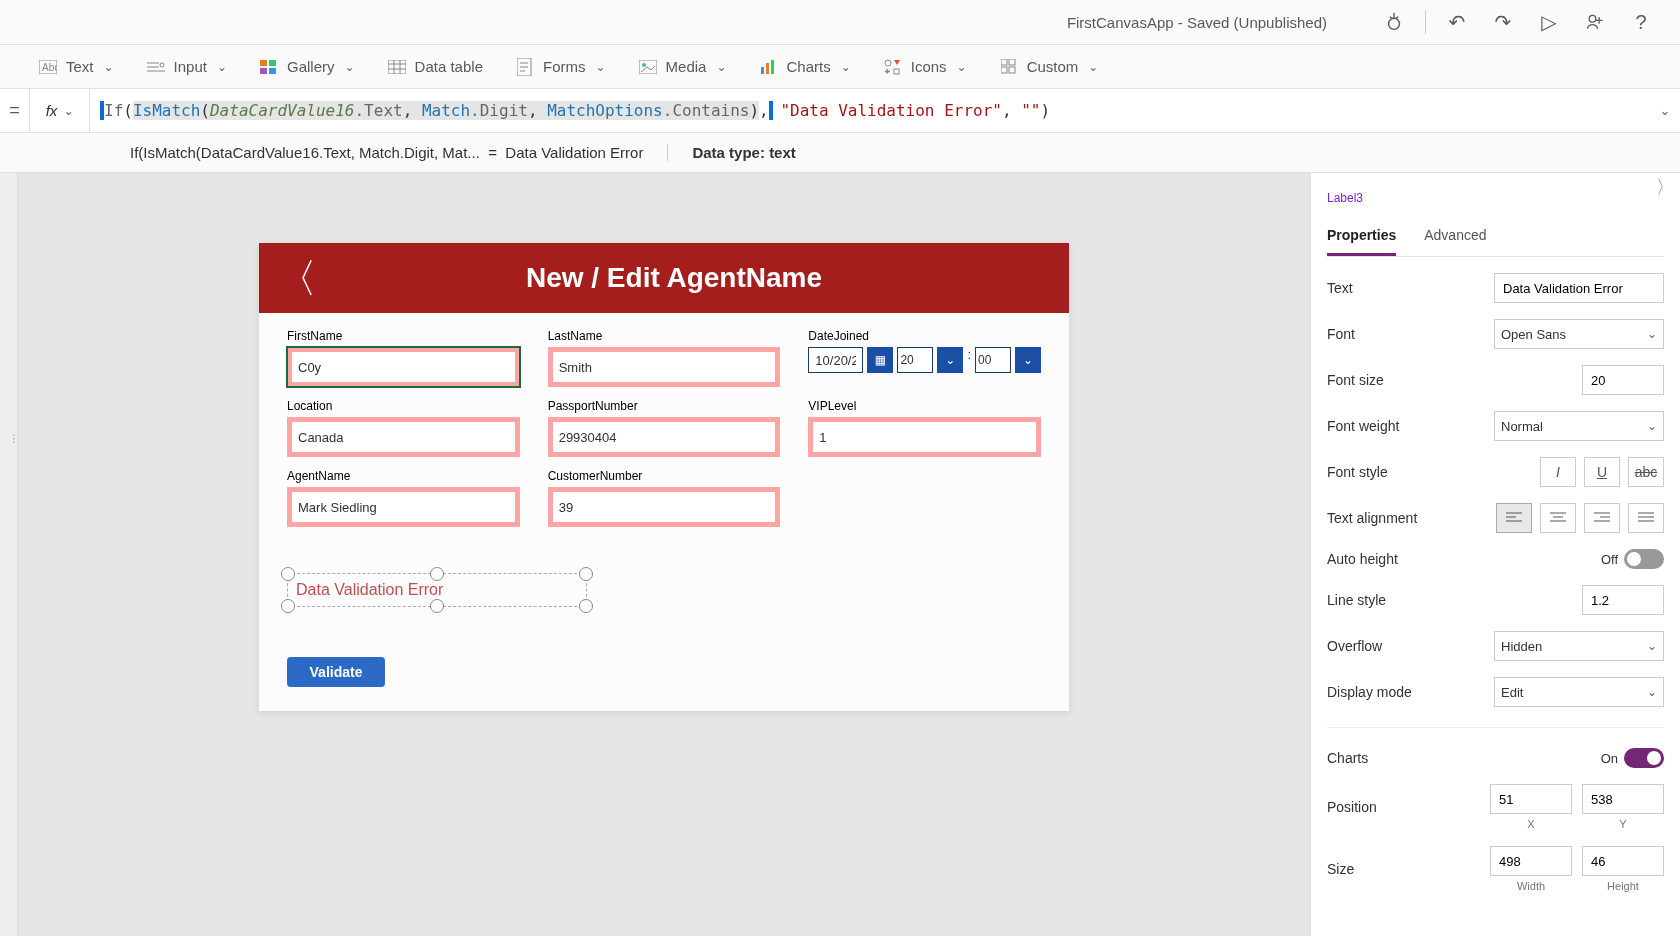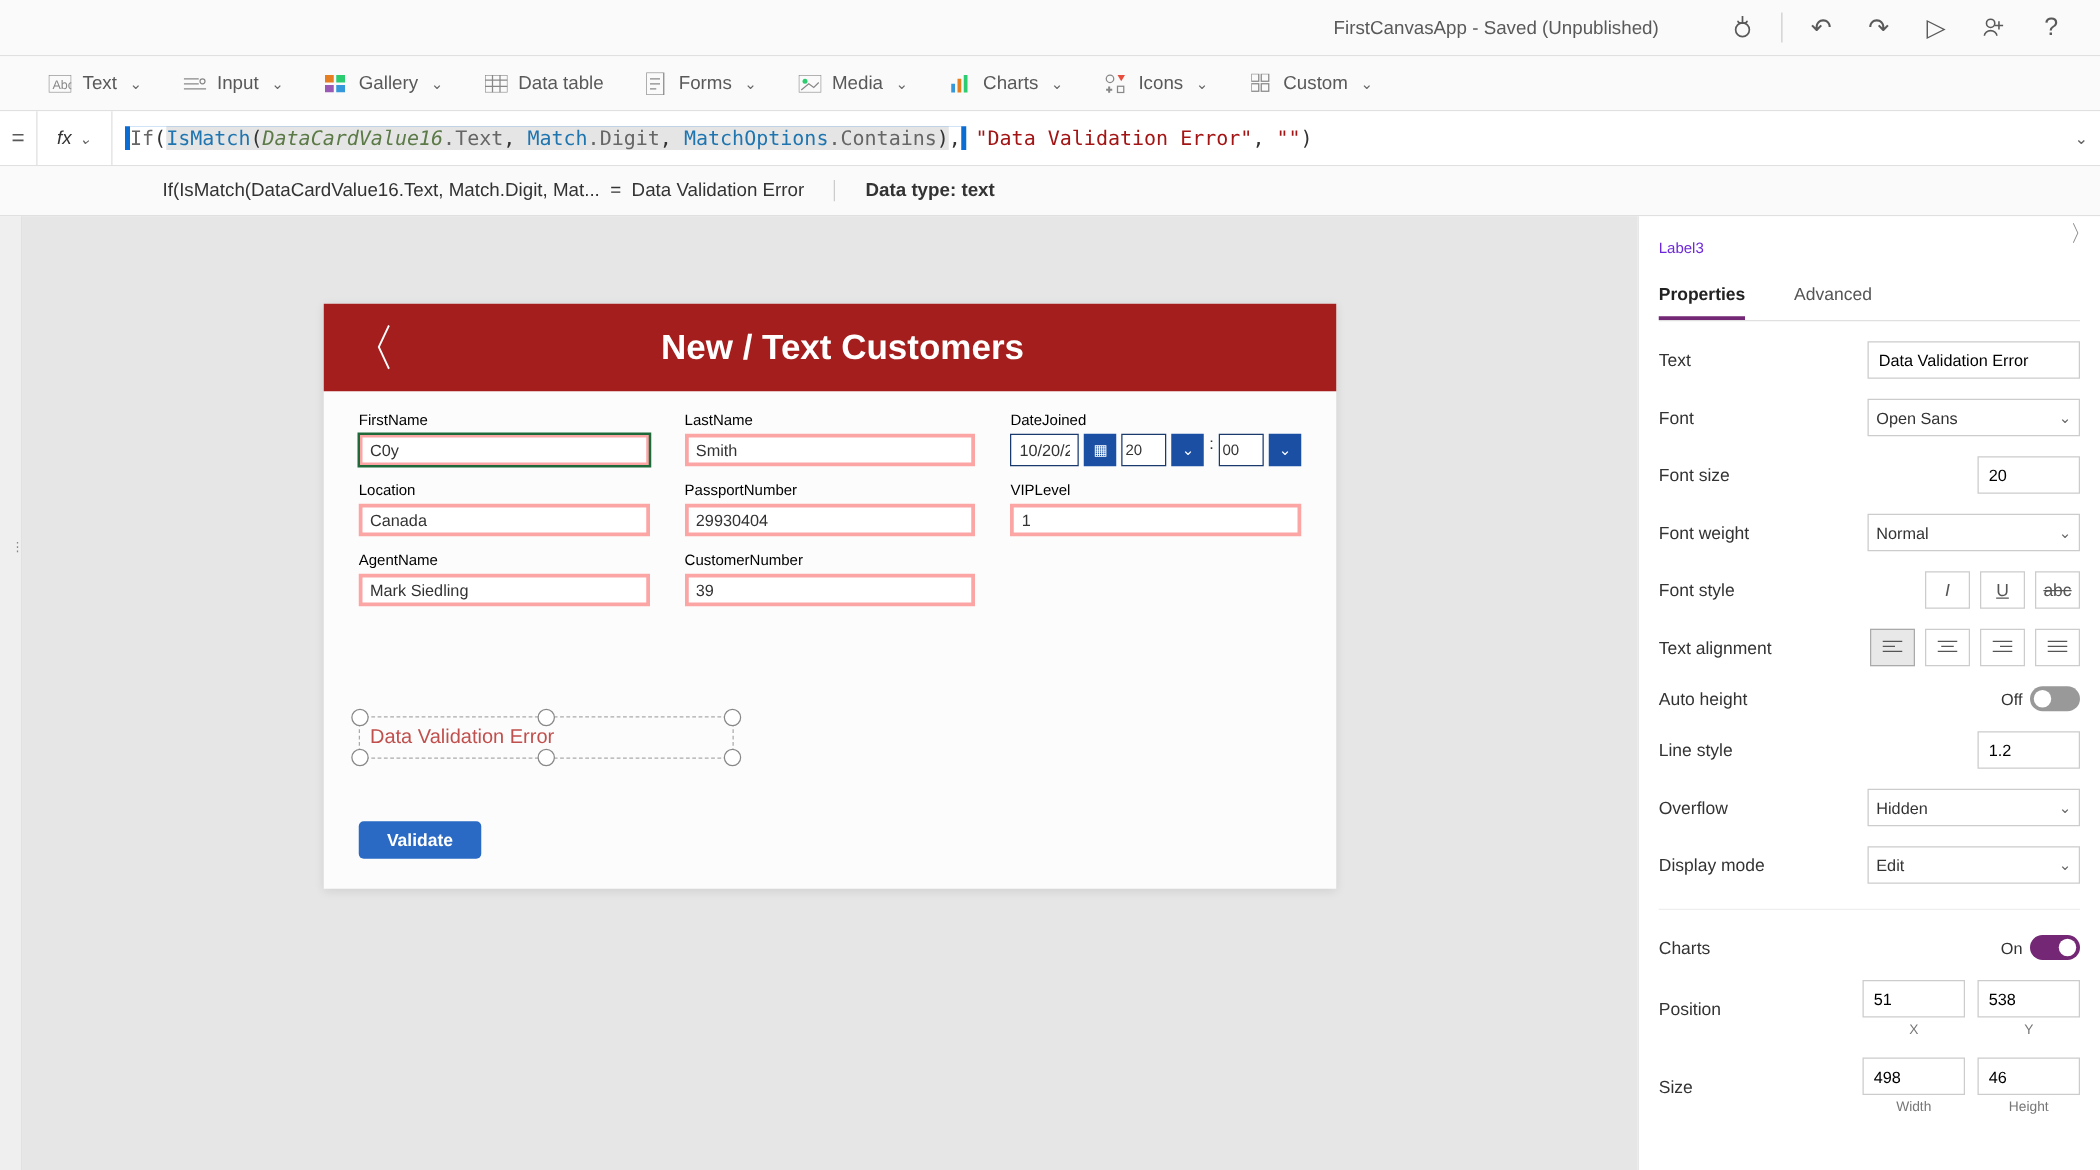--- a/index.html
+++ b/index.html
@@ -42,40 +42,40 @@
 .left-handle span{ letter-spacing:-2px; color:#888; font-size:10px;}
 .canvas-area { flex: 1; background: #e6e6e6; display: flex; align-items: flex-start; justify-content: center; padding-top: 70px; position: relative; }
 .canvas { width: 810px; height: 468px; background: #fcfcfc; box-shadow: 0 2px 8px rgba(0,0,0,.1); position: relative; }
 .canvas-header { height: 70px; background: #a41e1e; color: #fff; display: flex; align-items: center; padding: 0 18px; }
 .back-chev { font-size: 40px; color: #fff; margin-right: 20px; font-weight:100; }
 .canvas-title { flex: 1; text-align: center; font-size: 28px; font-weight: 700; margin-right: 40px; }
 
 .form-area { padding: 16px 28px; display: grid; grid-template-columns: 1fr 1fr 1fr; gap: 12px 28px; }
 .field { }
 .field label { display: block; color: #000000; font-size: 12px; margin-bottom: 4px; }
-.field input { width: 100%; height: 26px; border: 3px solid #fca5a5; padding: 2px 6px; font-size: 13px; color: #333; background:#fff;}
+.field input { width: 100%; height: 40px; border: 5px solid #fca5a5; padding: 2px 6px; font-size: 13px; color: #333; background:#fff;}
 .field.first input { outline: 2px solid #1f6a3a; outline-offset: -1px; }
 .date-row { display: flex; gap: 4px; }
 .date-row .d-inp { flex: 1; height: 26px; border: 1px solid #1a3a6e; padding: 2px 6px; font-size: 13px; background:#fff;}
 .date-row .d-btn { width: 26px; height: 26px; background: #1a4fa3; color: #fff; border: none; display:flex; align-items:center; justify-content:center; font-size:12px;}
 .date-row .d-sel { width: 36px; height: 26px; border:1px solid #1a3a6e; padding:2px; font-size:12px; background:#fff;}
 
 .err-label { position: absolute; left: 28px; top: 330px; width: 300px; height: 34px; border: 1px dashed #aaa; display: flex; align-items: center; padding: 0 8px; color: #c0504d; font-size: 16px; }
 .handle { width: 14px; height: 14px; border: 1px solid #888; background: #fff; border-radius: 50%; position: absolute; }
 .h-tl{left:-7px;top:-7px;} .h-tr{right:-7px;top:-7px;} .h-bl{left:-7px;bottom:-7px;} .h-br{right:-7px;bottom:-7px;}
 .h-tm{left:50%;top:-7px;margin-left:-7px;} .h-bm{left:50%;bottom:-7px;margin-left:-7px;}
 
 .validate-btn { position: absolute; left: 28px; top: 414px; width: 98px; height: 30px; background: #2a6ac4; color: #fff; border: none; border-radius: 4px; font-size: 14px; font-weight: 600; cursor:pointer; }
 
 
 .props { width: 370px; background: #fff; border-left: 1px solid #e0e0e0; display: flex; flex-direction: column; position: relative;}
 .props-scroll-chev { position:absolute; top:2px; right:6px; color:#888; font-size:18px;}
 .props-head { padding: 18px 16px 0 16px; }
 .props-head h3 { font-size: 12px; font-weight: 400; color: #6d28d9; margin-bottom: 22px; }
-.tabs { display: flex; gap: 39px; border-bottom: 1px solid #e0e0e0; }
+.tabs { display: flex; gap: 28px; border-bottom: 1px solid #e0e0e0; }
 .tab { padding-bottom: 10px; font-size: 14px; color: #555; cursor: pointer; }
 .tab.active { color: #222; font-weight: 600; border-bottom: 3px solid #742774; }
 .prop-rows { padding: 16px 16px; display: flex; flex-direction: column; gap: 16px; overflow-y: auto; }
 .prow { display: flex; align-items: center; justify-content: space-between; gap: 10px; }
 .prow .plabel { color: #333; font-size: 14px; }
 .pval-input { width: 170px; height: 30px; border: 1px solid #ccc; padding: 4px 8px; font-size: 13px; background:#fff;}
 .pval-input.sm { width: 82px; }
 .pval-select { width: 170px; height: 30px; border: 1px solid #ccc; padding: 4px 6px; font-size: 13px; display: flex; align-items: center; justify-content: space-between; background:#fff;}
 .btn-group { display: flex; gap: 8px; }
 .icon-btn { width: 36px; height: 30px; border: 1px solid #ccc; display: flex; align-items: center; justify-content: center; font-size: 14px; color:#555; cursor:pointer; background:#fff;}
@@ -244,21 +244,21 @@
   <div class="left-strip">
       <div class="left-handle">
         <span>⋮⋮</span>
       </div>
     </div>
 
   <div class="canvas-area">
     <div class="canvas">
       <div class="canvas-header">
         <span class="back-chev">〈</span>
-        <div class="canvas-title">New / Text Customers</div>
+        <div class="canvas-title">New / Edit AgentName</div>
       </div>
       <div class="form-area">
         <div class="field first">
           <label>FirstName</label>
           <input value="C0y" style="">
         </div>
         <div class="field">
           <label>LastName</label>
           <input value="Smith" style="">
         </div>

